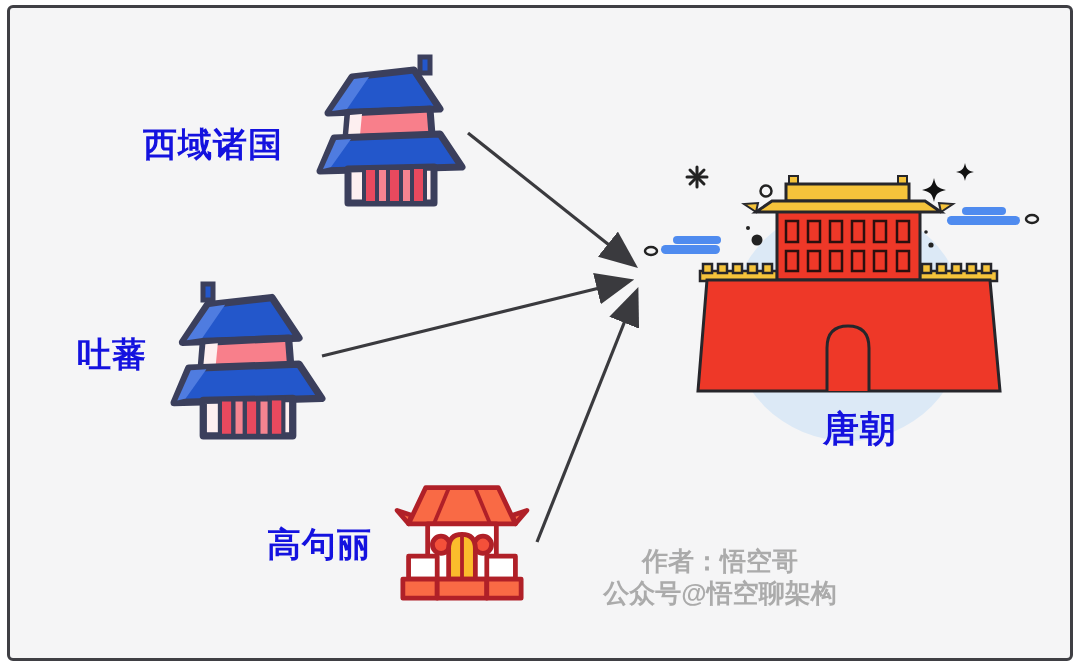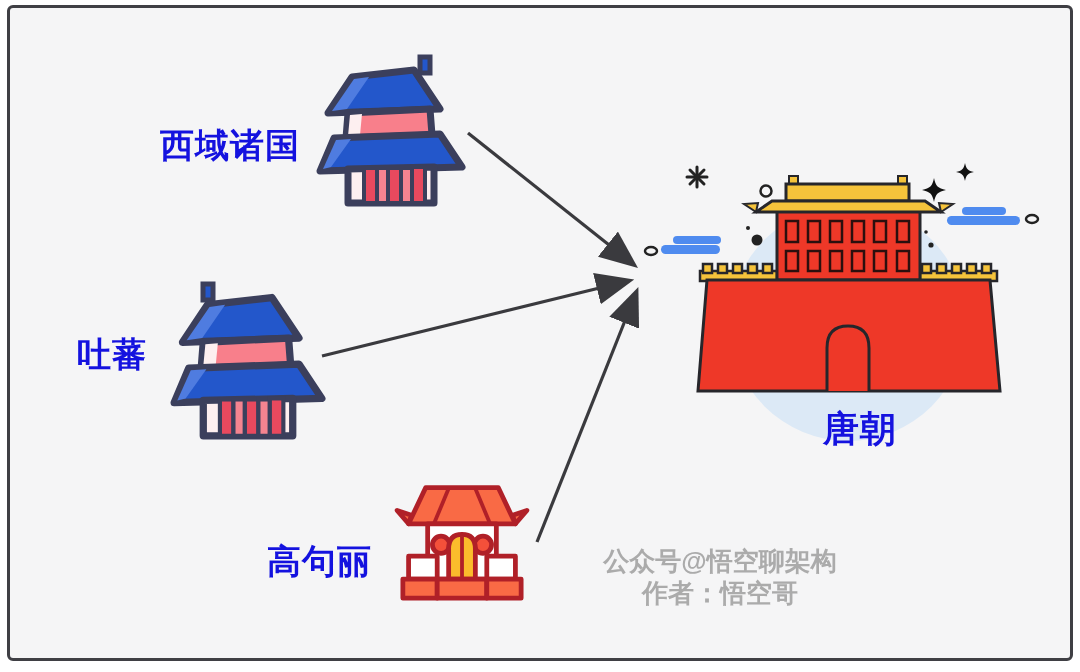--- a/index.html
+++ b/index.html
@@ -10,22 +10,22 @@
   #frame{
     position:absolute;left:7px;top:5px;width:1060px;height:650px;
     border:3px solid #3f3f44;border-radius:6px;background:#f5f5f6;
   }
   #scene{position:absolute;left:0;top:0;width:1080px;height:672px;}
   .node-label{
     position:absolute;color:#1412df;font-weight:bold;font-size:34px;
     letter-spacing:1px;white-space:nowrap;line-height:1;
   }
   #label-tubo{left:77px;top:337px;}
-  #label-western{left:160px;top:128px;}
-  #label-goguryeo{left:267px;top:544px;}
+  #label-western{left:143px;top:128px;font-family:Liberation Serif, serif;}
+  #label-goguryeo{left:267px;top:527px;}
   #label-tang{left:823px;top:411px;font-size:36px;text-align:right;}
   #watermark{
     position:absolute;left:585px;top:545px;width:270px;text-align:center;
     color:#ababab;font-weight:bold;font-size:26px;line-height:32px;white-space:nowrap;
   }
 </style>
 </head>
 <body>
 
 <div id="stage">
@@ -181,16 +181,16 @@
       <line x1="537" y1="542" x2="636" y2="293" marker-end="url(#ah)"></line>
     </g>
   </svg>
 
   <div id="label-western" class="node-label">西域诸国</div>
   <div id="label-tubo" class="node-label">吐蕃</div>
   <div id="label-goguryeo" class="node-label">高句丽</div>
   <div id="label-tang" class="node-label">唐朝</div>
 
   <div id="watermark">
+    <div>作者：悟空哥</div>
     <div>公众号@悟空聊架构</div>
-    <div>作者：悟空哥</div>
   </div>
 </div>
 
 </body></html>

